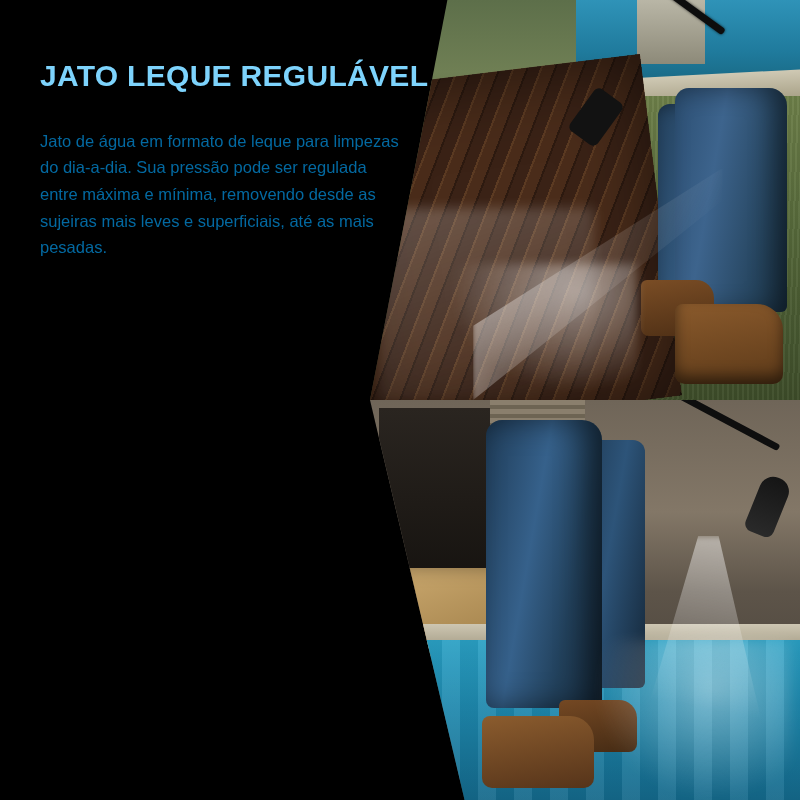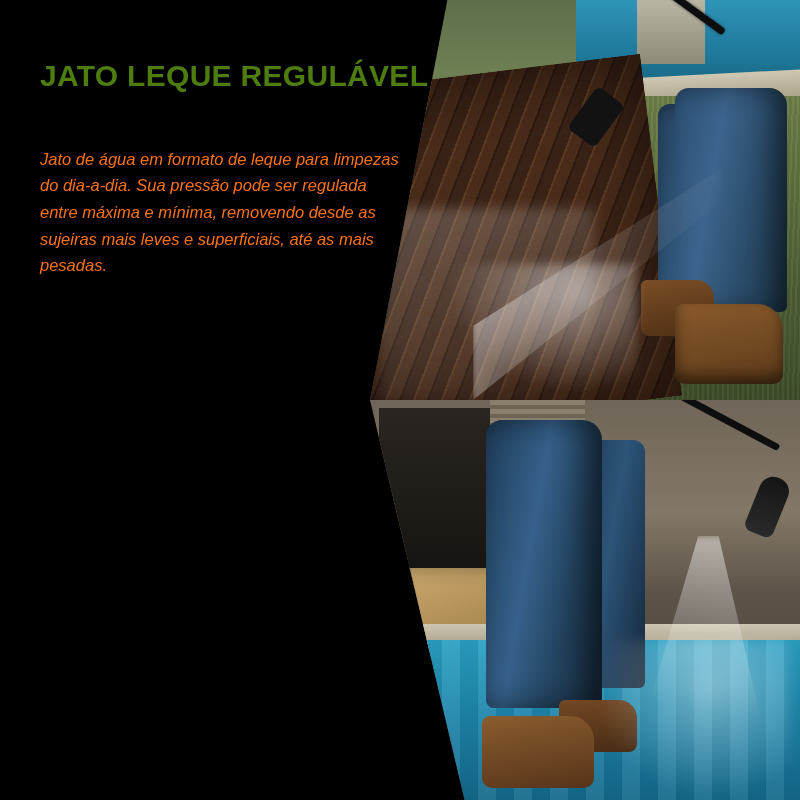--- a/index.html
+++ b/index.html
@@ -211,36 +211,35 @@
   
   .text-col {
     position:absolute;
     left:40px;
     width:400px;
     z-index:5;
   }
   .text-col.top-text { top:60px; }
 
   .heading {
-    color:#4d7c0f;
+    color:#7dd3fc;
     font-size:30px;
     font-weight:bold;
     letter-spacing:0.3px;
     line-height:1.05;
-    margin-bottom:54px;
+    margin-bottom:36px;
     text-transform:uppercase;
   }
 
   .para {
-    color:#f97316;
+    color:#0369a1;
     font-size:16.5px;
     line-height:1.62;
     margin-bottom:22px;
     max-width:360px;
-    font-style:italic;
   }
   .para:last-child { margin-bottom:0; }
 </style>
 </head>
 <body>
 
 <div class="page">
 
   <div class="section top">
 

